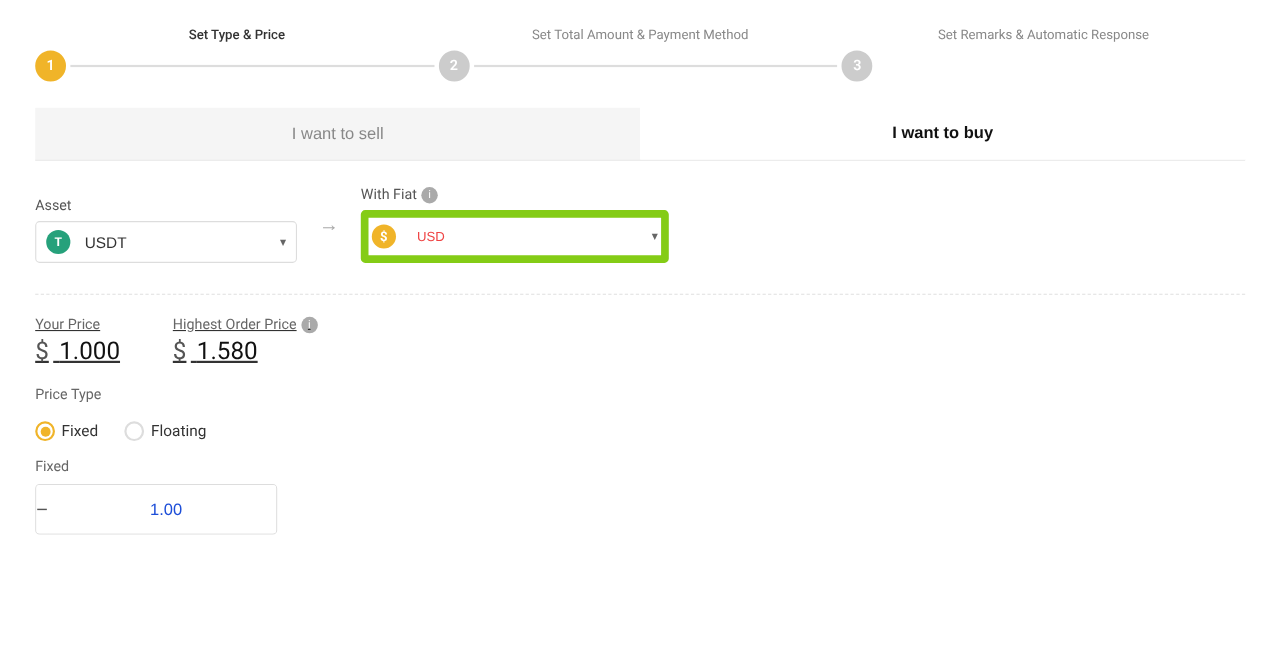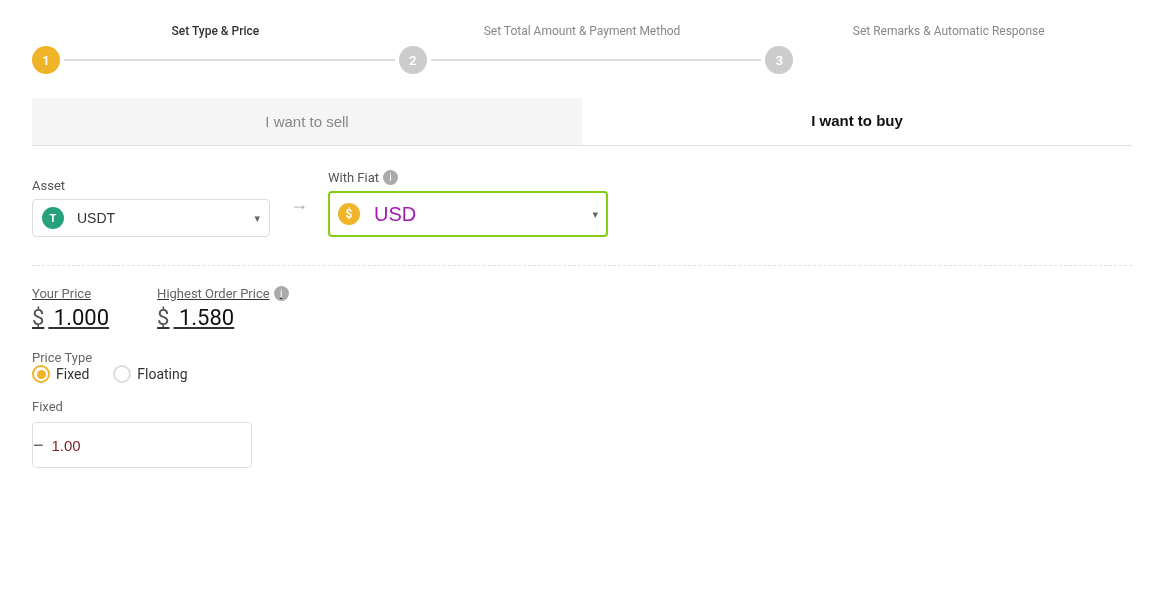--- a/index.html
+++ b/index.html
@@ -146,27 +146,27 @@
       border-radius: 4px;
       font-size: 14px;
       appearance: none;
       background: #fff;
       cursor: pointer;
       color: #333;
     }
     .fiat-select {
       width: 280px;
       padding: 10px 36px 10px 44px;
-      border: 2px solid #84cc16;
+      border: 7px solid #84cc16;
       border-radius: 4px;
-      font-size: 20px;
+      font-size: 12px;
       appearance: none;
       background: #fff;
       cursor: pointer;
-      color: #a21caf;
+      color: #ef4444;
     }
     .select-icon-left {
       position: absolute;
       left: 10px;
       top: 50%;
       transform: translateY(-50%);
       pointer-events: none;
       z-index: 1;
     }
     .select-arrow {
@@ -245,21 +245,21 @@
       color: #555;
       margin-right: 4px;
     }
     
     .price-type-section {
       margin-bottom: 16px;
     }
     .price-type-label {
       font-size: 13px;
       color: #666;
-      margin-bottom: 0;
+      margin-bottom: 16px;
     }
     .radio-group {
       display: flex;
       gap: 24px;
     }
     .radio-item {
       display: flex;
       align-items: center;
       gap: 6px;
       cursor: pointer;
@@ -309,26 +309,26 @@
       cursor: pointer;
       font-size: 18px;
       color: #555;
       display: flex;
       align-items: center;
       justify-content: center;
       transition: background 0.15s;
     }
     .stepper-value {
       flex: 1;
-      text-align: left;
+      text-align: center;
       font-size: 15px;
       border: none;
       outline: none;
       background: #fff;
-      color: #7f1d1d;
+      color: #1d4ed8;
       padding: 0 8px;
       height: 44px;
     }
   </style>
 </head>
 <body>
 
 <div class="page-container">
 
 

